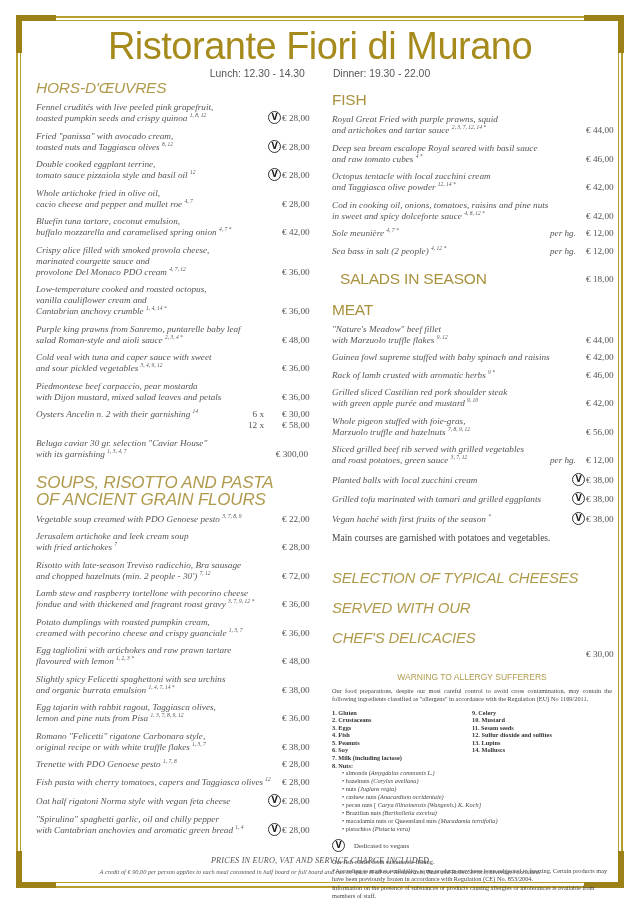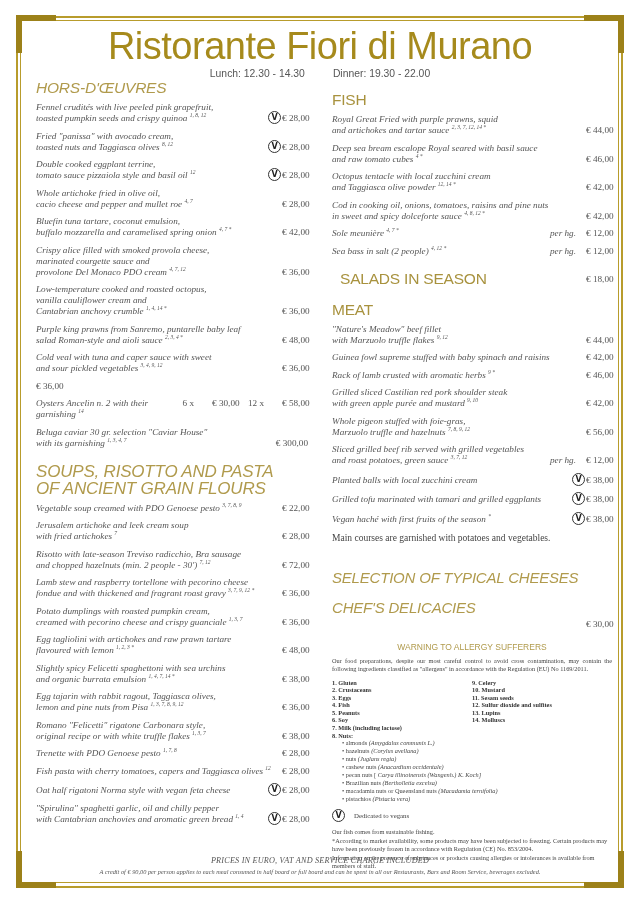--- a/index.html
+++ b/index.html
@@ -14,21 +14,21 @@
   .col-right { left:332px; width:280px; }
   .sec-title { font-family:"Liberation Sans", sans-serif; font-style:italic; color:#b09a4c; font-size:15.5px; line-height:16px; text-transform:uppercase; margin:0 0 6px 0; letter-spacing:-0.2px; }
   .sec-title.upright { font-style:normal; color:#a8923e; }
   .item { display:flex; align-items:flex-end; font-style:italic; font-size:9.2px; line-height:11px; margin-bottom:6.5px; color:#555; }
   .item .desc { flex:1; white-space:pre-line; }
   .item .desc sup { font-size:5.5px; vertical-align:super; line-height:0; }
   .item .per { font-style:italic; margin-right:10px; white-space:nowrap; }
   .item .price { font-style:normal; width:26px; text-align:right; white-space:nowrap; }
   .item .price.wide { width:50px; }
   .vegan { display:inline-block; width:11px; height:11px; border:1px solid #333; border-radius:50%; font-style:normal; font-family:"DejaVu Sans", sans-serif; font-size:8px; line-height:11px; text-align:center; color:#222; margin-right:1px; font-weight:bold; }
-  .qty-block { display:flex; flex-direction:row; align-items:flex-end; }
+  .qty-block { display:flex; flex-direction:column; align-items:flex-end; }
   .qty-row { display:flex; }
   .qty-row .q { width:26px; text-align:right; font-style:normal; margin-right:18px; }
   .note { font-size:9.5px; color:#444; margin:8px 0 12px 0; }
   .warn-title { font-family:"Liberation Sans", sans-serif; font-size:8.5px; color:#b09a4c; text-align:center; margin:12px 0 5px 0; }
   .small { font-size:6.3px; line-height:8px; color:#444; text-align:justify; }
   .allergens { display:flex; font-size:6.3px; line-height:7.6px; color:#333; font-weight:bold; margin-top:6px; }
   .allergens .a-col { flex:1; }
   .vegan-legend { display:flex; align-items:center; font-size:6.8px; color:#444; margin:6px 0 6px 0; }
   .footer1 { position:absolute; left:0; top:856px; width:640px; text-align:center; font-style:italic; font-size:8.2px; color:#555; letter-spacing:0.2px; }
   .footer2 { position:absolute; left:0; top:868px; width:640px; text-align:center; font-style:italic; font-size:6.3px; color:#555; }
@@ -109,20 +109,22 @@
         <span class="desc"><span>Purple king prawns from Sanremo, puntarelle baby leaf
 salad Roman-style and aioli sauce</span> <sup>2, 3, 4 *</sup></span>
         <span class="price">€  48,00</span>
       </div>
       <div class="item">
         <span class="desc"><span>Cold veal with tuna and caper sauce with sweet
 and sour pickled vegetables</span> <sup>3, 4, 9, 12</sup></span>
         <span class="price">€  36,00</span>
       </div>
       <div class="item">
+        <span class="desc"><span>Piedmontese beef carpaccio, pear mostarda
+with Dijon mustard, mixed salad leaves and petals</span></span>
         <span class="price">€  36,00</span>
       </div>
     </div>
 
   <div class="item" style="align-items:flex-start;">
     <span class="desc"><span>Oysters Ancelin n. 2 with their garnishing</span> <sup>14</sup></span>
     <div class="qty-block">
       <div class="qty-row">
           <span class="q">6 x</span>
           <span class="price">€  30,00</span>
@@ -294,20 +296,21 @@
         <span class="desc"><span>Vegan haché with first fruits of the season</span> <sup>*</sup></span>
         <span class="vegan">V</span>
         <span class="price">€  38,00</span>
       </div>
     </div>
   <div class="note">Main courses are garnished with potatoes and vegetables.</div>
 
   <div class="item" style="margin-bottom:4px;">
     <div class="desc sec-title" style="font-size:15px;line-height:15px;margin:0;">
       <div>SELECTION OF TYPICAL CHEESES</div>
+      <div>SERVED WITH OUR</div>
       <div>CHEF'S DELICACIES</div>
     </div>
     <span class="price" style="font-style:normal;">€  30,00</span>
   </div>
 
   <div class="warn-title">WARNING TO ALLERGY SUFFERERS</div>
   <div class="small">Our food preparations, despite our most careful control to avoid cross contamination, may contain the following ingredients classified as "allergens" in accordance with the Regulation (EU) No 1169/2011.</div>
   <div class="allergens">
     <div class="a-col" id="allergen-left">
         <div>1.  Gluten</div>

